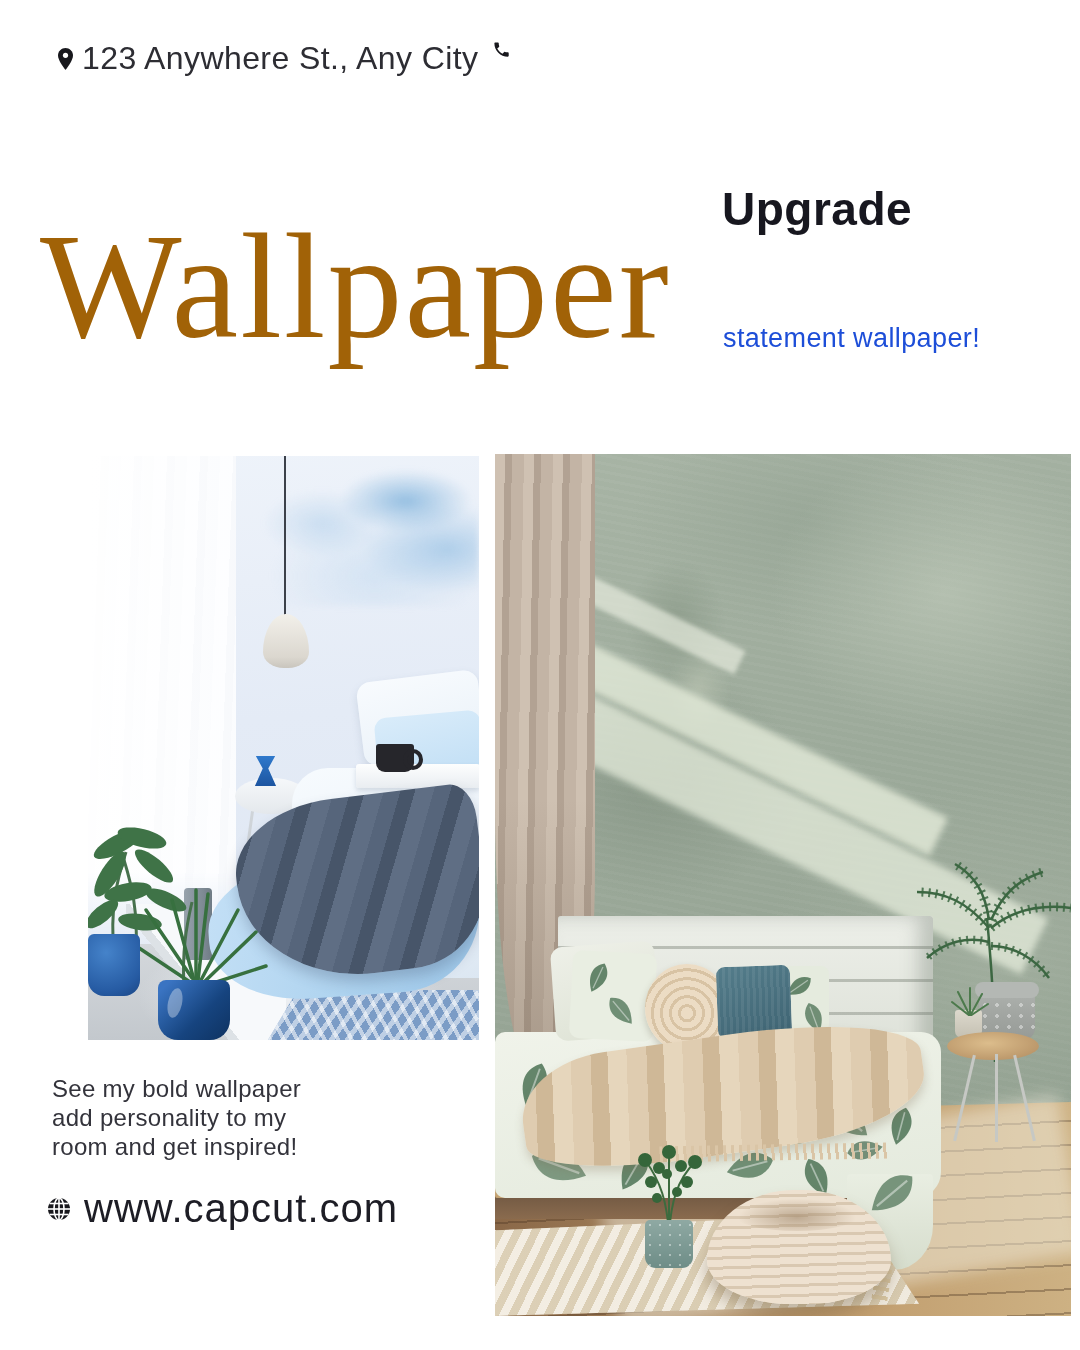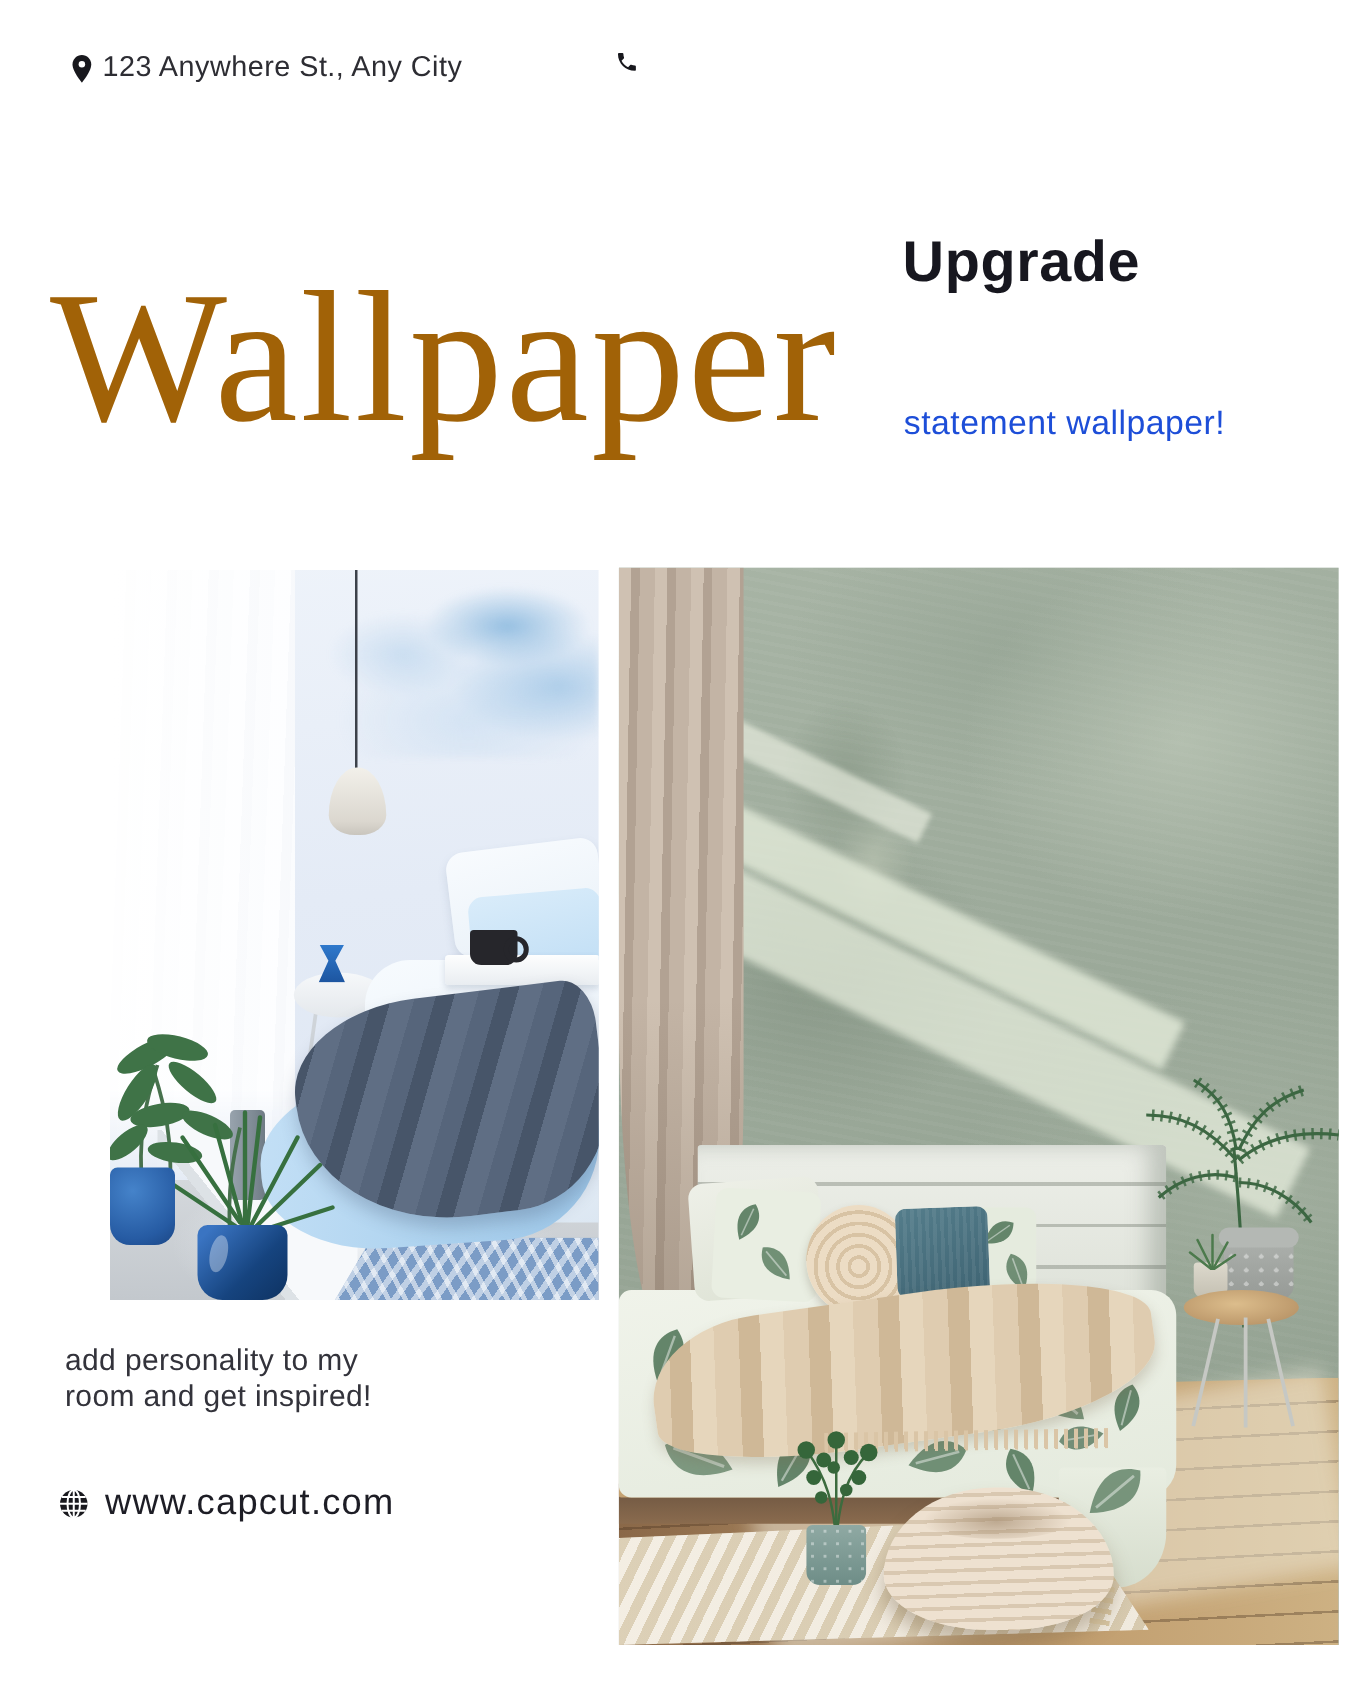--- a/index.html
+++ b/index.html
@@ -1,39 +1,39 @@
 <!DOCTYPE html>
 <html><head>
 <meta charset="utf-8">
 <style>
   html,body{margin:0;padding:0;background:#ffffff;}
   .page{position:relative;width:1080px;height:1350px;background:#ffffff;overflow:hidden;
         font-family:"Liberation Sans", sans-serif;color:#26262e;}
 
   
-  .contact{position:absolute;display:flex;align-items:flex-end;gap:8px;font-size:23px;
+  .contact{position:absolute;display:flex;align-items:center;gap:8px;font-size:32px;
            letter-spacing:.4px;color:#2d2d33;}
   .contact svg{display:block;}
   .contact-address{left:57px;top:40px;}
   .contact-phone{left:492px;top:40px;}
 
   
   .title{position:absolute;left:40px;top:200px;margin:0;font-family:"Liberation Serif", serif;
          font-weight:400;font-size:150px;line-height:1.15;letter-spacing:2px;color:#a16207;}
   .brand{position:absolute;left:722px;top:182px;font-size:46px;font-weight:700;
          letter-spacing:.5px;color:#17171f;}
   .subtitle1{position:absolute;left:723px;top:273px;font-size:38px;font-weight:400;
              letter-spacing:1px;color:#26262e;}
   .subtitle2{position:absolute;left:723px;top:323px;font-size:27px;letter-spacing:.4px;color:#1d4ed8;}
 
   
   .tagline{position:absolute;left:52px;top:1074px;font-size:24px;line-height:29px;
            letter-spacing:.3px;color:#33333b;}
   .website{position:absolute;left:47px;top:1186px;display:flex;align-items:center;gap:13px;
-           font-size:29px;letter-spacing:1px;color:#1d1d25;}
+           font-size:40px;letter-spacing:1px;color:#1d1d25;}
 
   
   .photo{position:absolute;overflow:hidden;}
   .photo *{position:absolute;}
   .photo-left{left:48px;top:440px;width:391px;height:584px;}
   .photo-right{left:455px;top:438px;width:576px;height:862px;}
 
   
   .lp-wall{inset:0;background:linear-gradient(175deg,#eef3fa 0%,#e4ebf6 45%,#dde6f2 100%);}
   .lp-watercolor{left:130px;top:0;width:261px;height:150px;filter:blur(3px);background:
@@ -359,20 +359,21 @@
         <circle cx="66" cy="40" r="6"></circle>
           <circle cx="46" cy="32" r="5"></circle>
           <circle cx="56" cy="50" r="5"></circle>
         <circle cx="36" cy="56" r="5"></circle>
       </g>
     </svg>
     <div class="rp-pot-teal"></div>
   </figure>
 
   <div class="tagline">
+    <div>See my bold wallpaper</div>
     <div>add personality to my</div>
     <div>room and get inspired!</div>
   </div>
 
   <div class="website">
     <svg width="24" height="24" viewBox="0 0 24 24">
       <circle cx="12" cy="12" r="11" fill="#18181d"></circle>
       <g stroke="#ffffff" stroke-width="1.6" fill="none">
         <line x1="1" y1="12" x2="23" y2="12"></line>
         <line x1="2.5" y1="6.5" x2="21.5" y2="6.5"></line>

